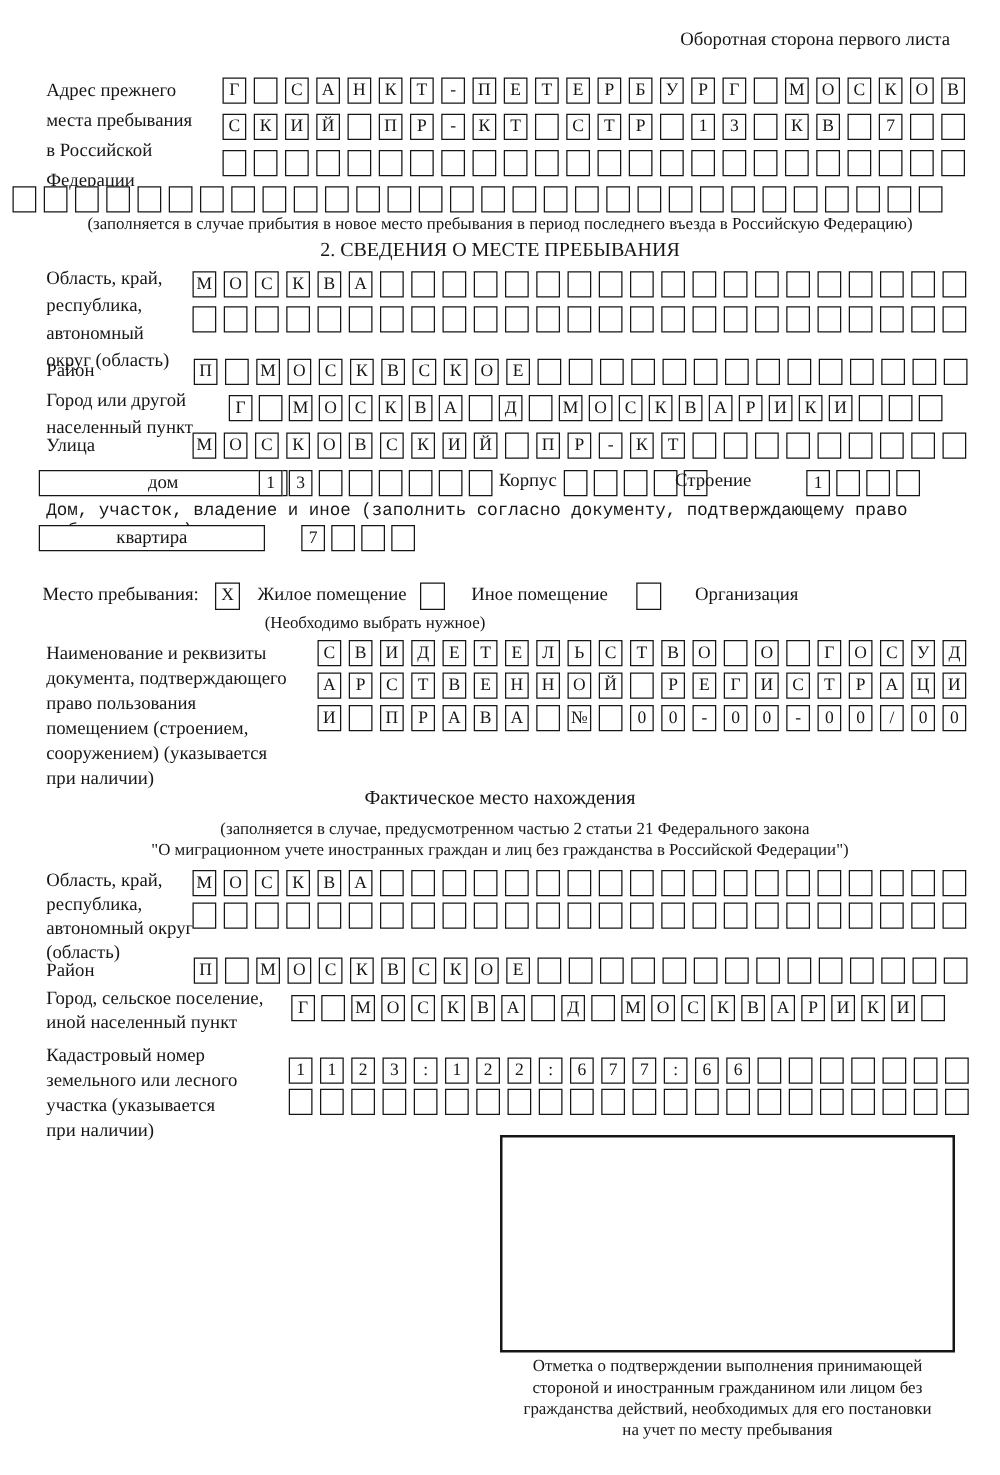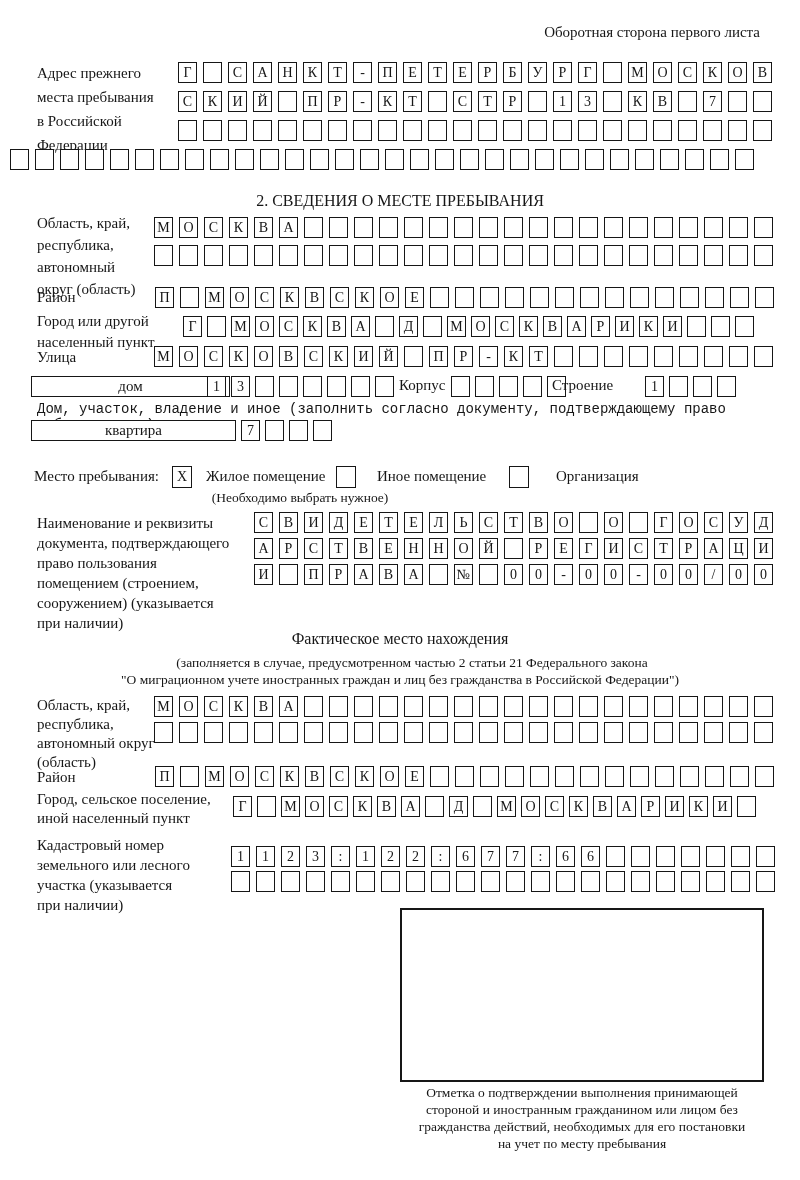--- a/index.html
+++ b/index.html
@@ -143,20 +143,21 @@
       <div class="cell"></div>
       <div class="cell"></div>
       <div class="cell"></div>
       <div class="cell"></div>
       <div class="cell"></div>
       <div class="cell"></div>
       <div class="cell"></div>
       <div class="cell"></div>
       <div class="cell"></div>
     </div>
+  <div class="txt f135 center" style="left:0;top:171px;width:800px">(заполняется в случае прибытия в новое место пребывания в период последнего въезда в Российскую Федерацию)</div>
 
   <div class="txt b16 center" style="left:0;top:192px;width:800px">2. СВЕДЕНИЯ О МЕСТЕ ПРЕБЫВАНИЯ</div>
 
   <div class="txt f15 lh22" style="left:37px;top:212px">Область, край,
 республика,
 автономный
 округ (область)</div>
   <div class="cellrow" style="left:154px;top:217px">
       <div class="cell">М</div>
       <div class="cell">О</div>
@@ -313,30 +314,30 @@
       <div class="cell"></div>
     </div>
   <div class="txt f15" style="left:399px;top:377px">Корпус</div>
   <div class="cellrow g5" style="left:451px;top:376px">
       <div class="cell"></div>
       <div class="cell"></div>
       <div class="cell"></div>
       <div class="cell"></div>
       <div class="cell"></div>
     </div>
-  <div class="txt f15" style="left:552px;top:377px">Строение</div>
+  <div class="txt f15" style="left:540px;top:377px">Строение</div>
   <div class="cellrow g5" style="left:645px;top:376px">
       <div class="cell">1</div>
       <div class="cell"></div>
       <div class="cell"></div>
       <div class="cell"></div>
     </div>
   <div class="txt f14" style="left:37px;top:401px">Дом, участок, владение и иное (заполнить согласно документу, подтверждающему право собственности)</div>
 
-  <div class="widebox" style="left:31px;top:420px;width:205px">
+  <div class="widebox" style="left:31px;top:420px;width:181px">
     <span>квартира</span>
   </div>
   <div class="cellrow g5" style="left:241px;top:420px">
       <div class="cell">7</div>
       <div class="cell"></div>
       <div class="cell"></div>
       <div class="cell"></div>
     </div>
 
   <div class="txt f15" style="left:34px;top:468px">Место пребывания:</div>

